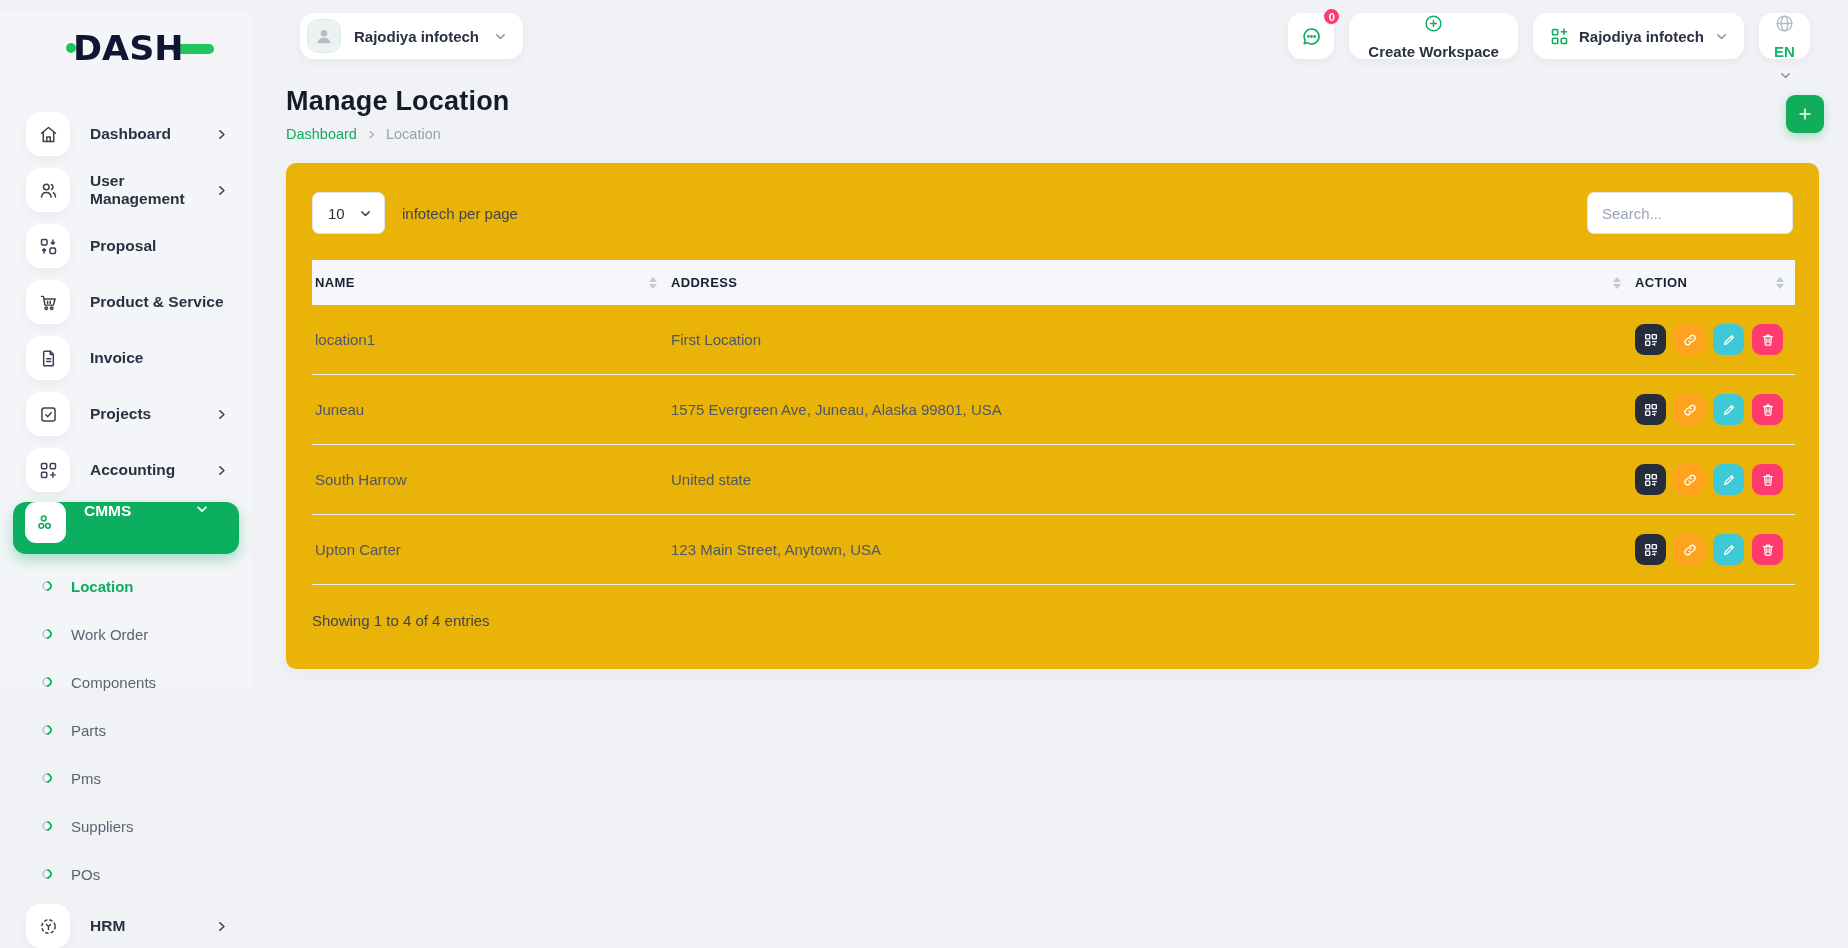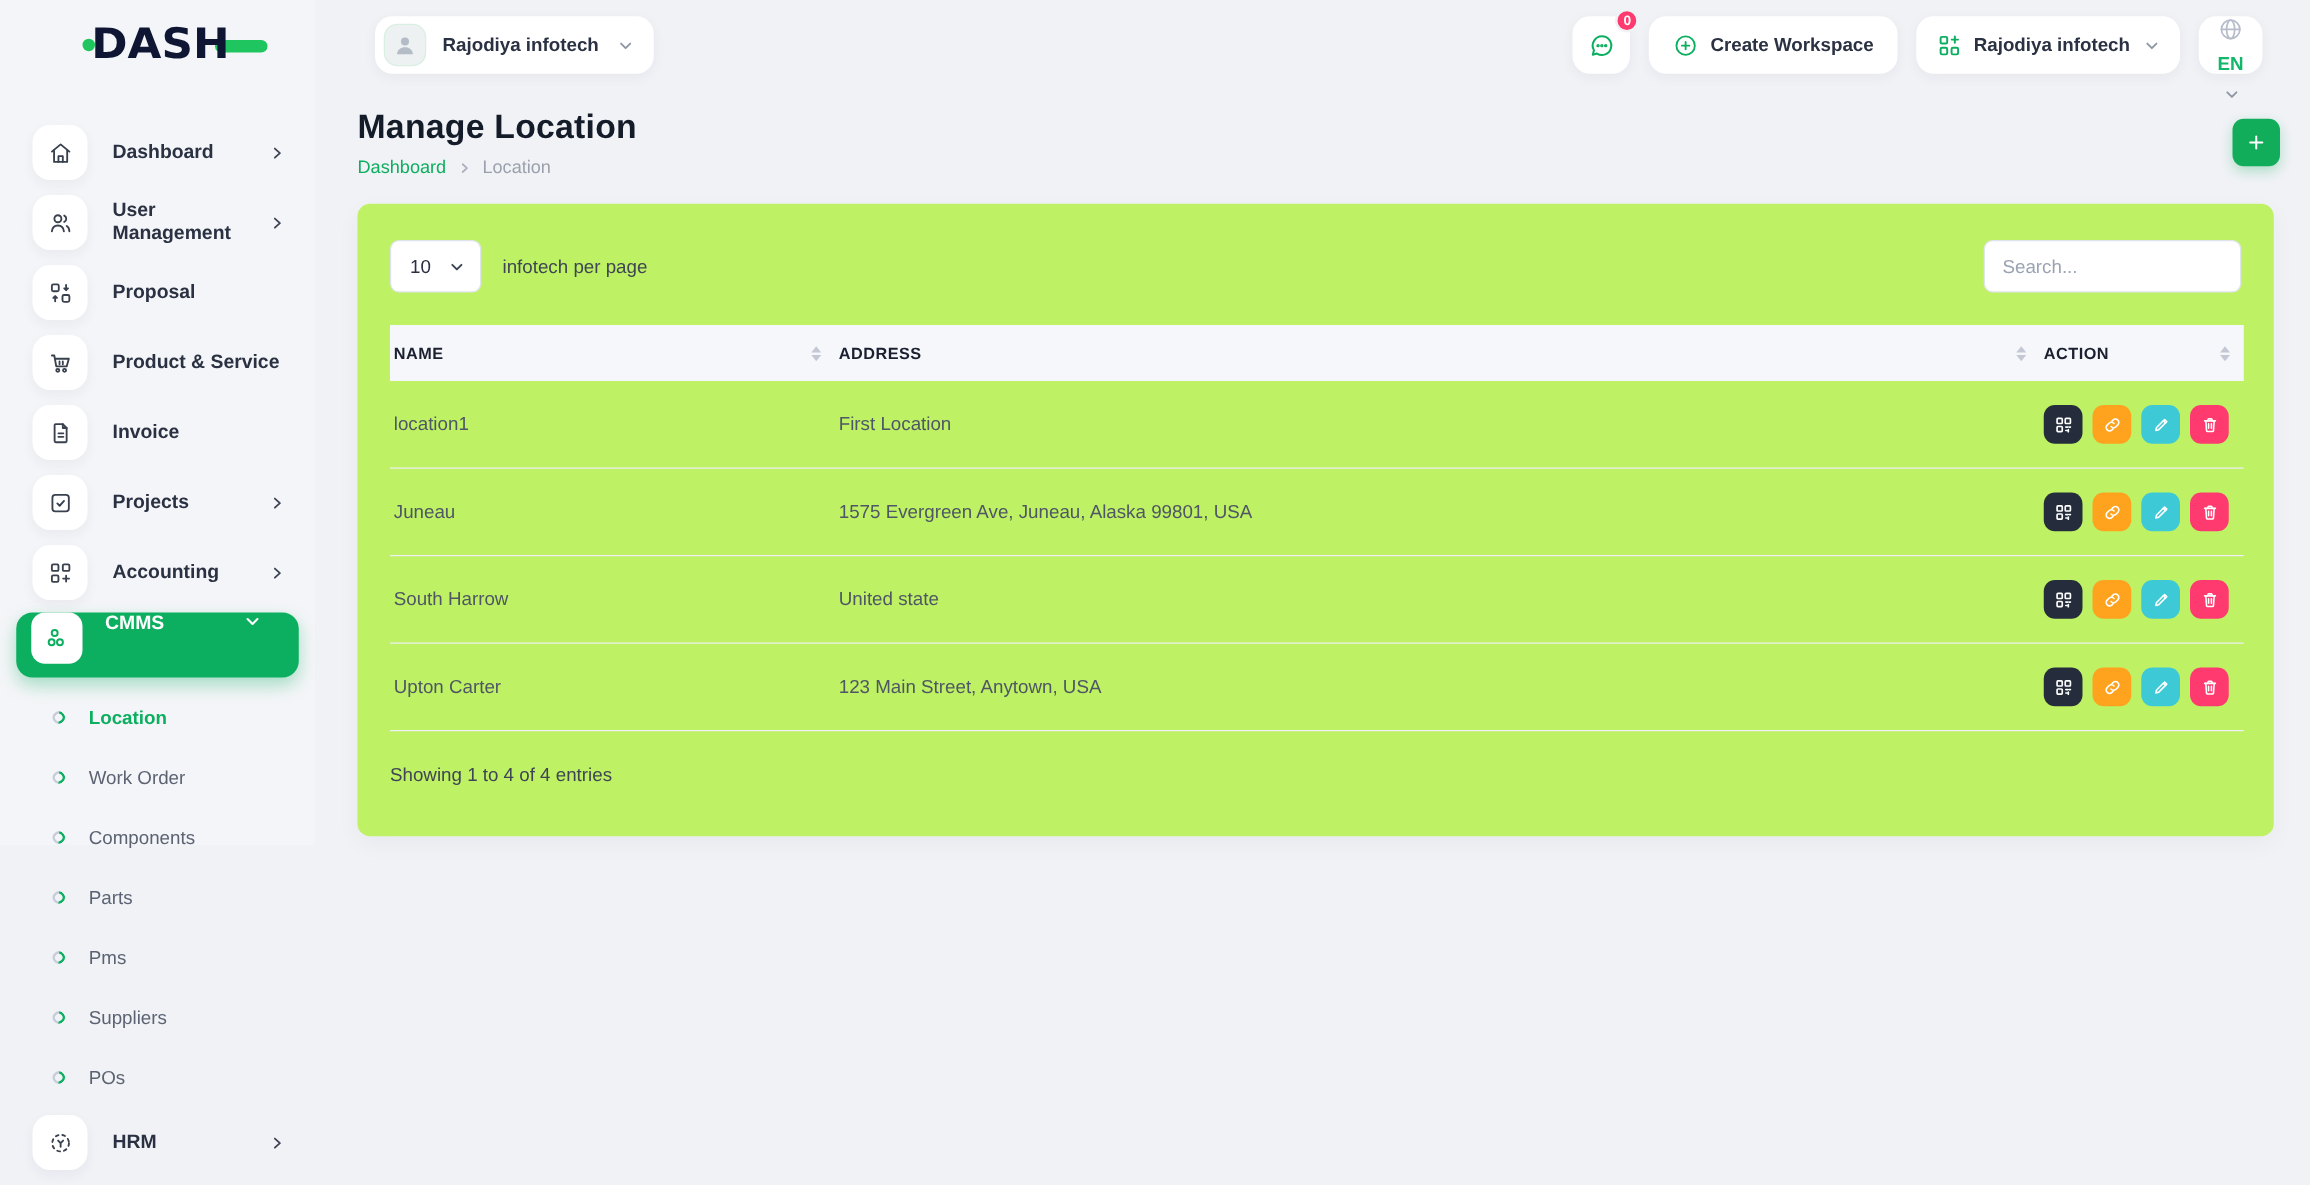--- a/index.html
+++ b/index.html
@@ -7,21 +7,21 @@
   body {
     font-family:"Liberation Sans", sans-serif;
     background:#f1f2f6;
     color:#252c3b;
     position:relative;
   }
   svg { display:block; }
 
   
   .sidebar {
-    position:absolute; left:0; top:0; width:252px; height:676px;
+    position:absolute; left:0; top:12px; width:252px; height:676px;
     background:#f4f5f8;
   }
   .logo-row { height:72px; display:flex; align-items:center; padding-left:66px; }
   .logo { display:flex; align-items:center; }
   .logo-dot { width:10px; height:10px; border-radius:50%; background:#1fc55f; margin-right:-3px; }
   .logo-text {
     font-family:"DejaVu Sans", sans-serif;
     font-weight:800; font-size:35px; letter-spacing:0px; color:#0e1634;
     transform:scaleY(.96);
   }
@@ -79,41 +79,41 @@
   .chev-gray { color:#8e96a3; margin-left:2px; }
 
   .topbar-right { margin-left:auto; display:flex; align-items:center; gap:15px; }
   .chat-btn { width:46px; height:46px; justify-content:center; position:relative; }
   .badge {
     position:absolute; top:-6px; right:-7px; min-width:19px; height:19px;
     background:#ff3a6e; color:#fff; font-size:11px; font-weight:700;
     border-radius:50%; display:flex; align-items:center; justify-content:center;
     border:2px solid #f1f2f6;
   }
-  .ws-create { padding:0 19px; gap:9px; }
+  .ws-create { padding:0 19px; gap:9px;flex-direction:column; }
   .ws-switch { padding:0 16px; gap:9px; }
   .lang-pill { padding:0 15px; gap:9px;flex-direction:column; }
   .lang-code { font-size:15px; font-weight:700; color:#12b76a; }
 
   
   .page-head { display:flex; align-items:center; padding:14px 24px 0 34px; }
   .page-title { font-size:27px; font-weight:700; color:#141b29; letter-spacing:.2px; }
   .breadcrumb { display:flex; align-items:center; gap:9px; margin-top:9px; font-size:14.5px; }
   .crumb-link { color:#0caf60; cursor:pointer; }
   .crumb-sep { color:#a9b0bb; }
   .crumb-current { color:#9aa1ad; }
   .add-btn {
     margin-left:auto; width:38px; height:38px; border-radius:9px; border:none;
     background:#12ad5b; display:flex; align-items:center; justify-content:center;
     cursor:pointer; box-shadow:0 4px 10px rgba(18,173,91,.3);
   }
 
   
   .card {
-    margin:21px 29px 0 34px; background:#bef264; border-radius:10px;
+    margin:21px 29px 0 34px; background:#eab308; border-radius:10px;
     min-height:484px; padding:29px 26px 40px 26px;
     box-shadow:0 6px 20px rgba(24,28,50,.04);
   }
   .controls { display:flex; align-items:center; margin-bottom:26px; }
   .select-box {
     width:73px; height:42px; border:1px solid #dfe3ec; border-radius:7px;
     display:flex; align-items:center; justify-content:space-between;
     padding:0 12px 0 15px; background:#fff; cursor:pointer;
     font-size:15px; color:#2a3142;
   }

